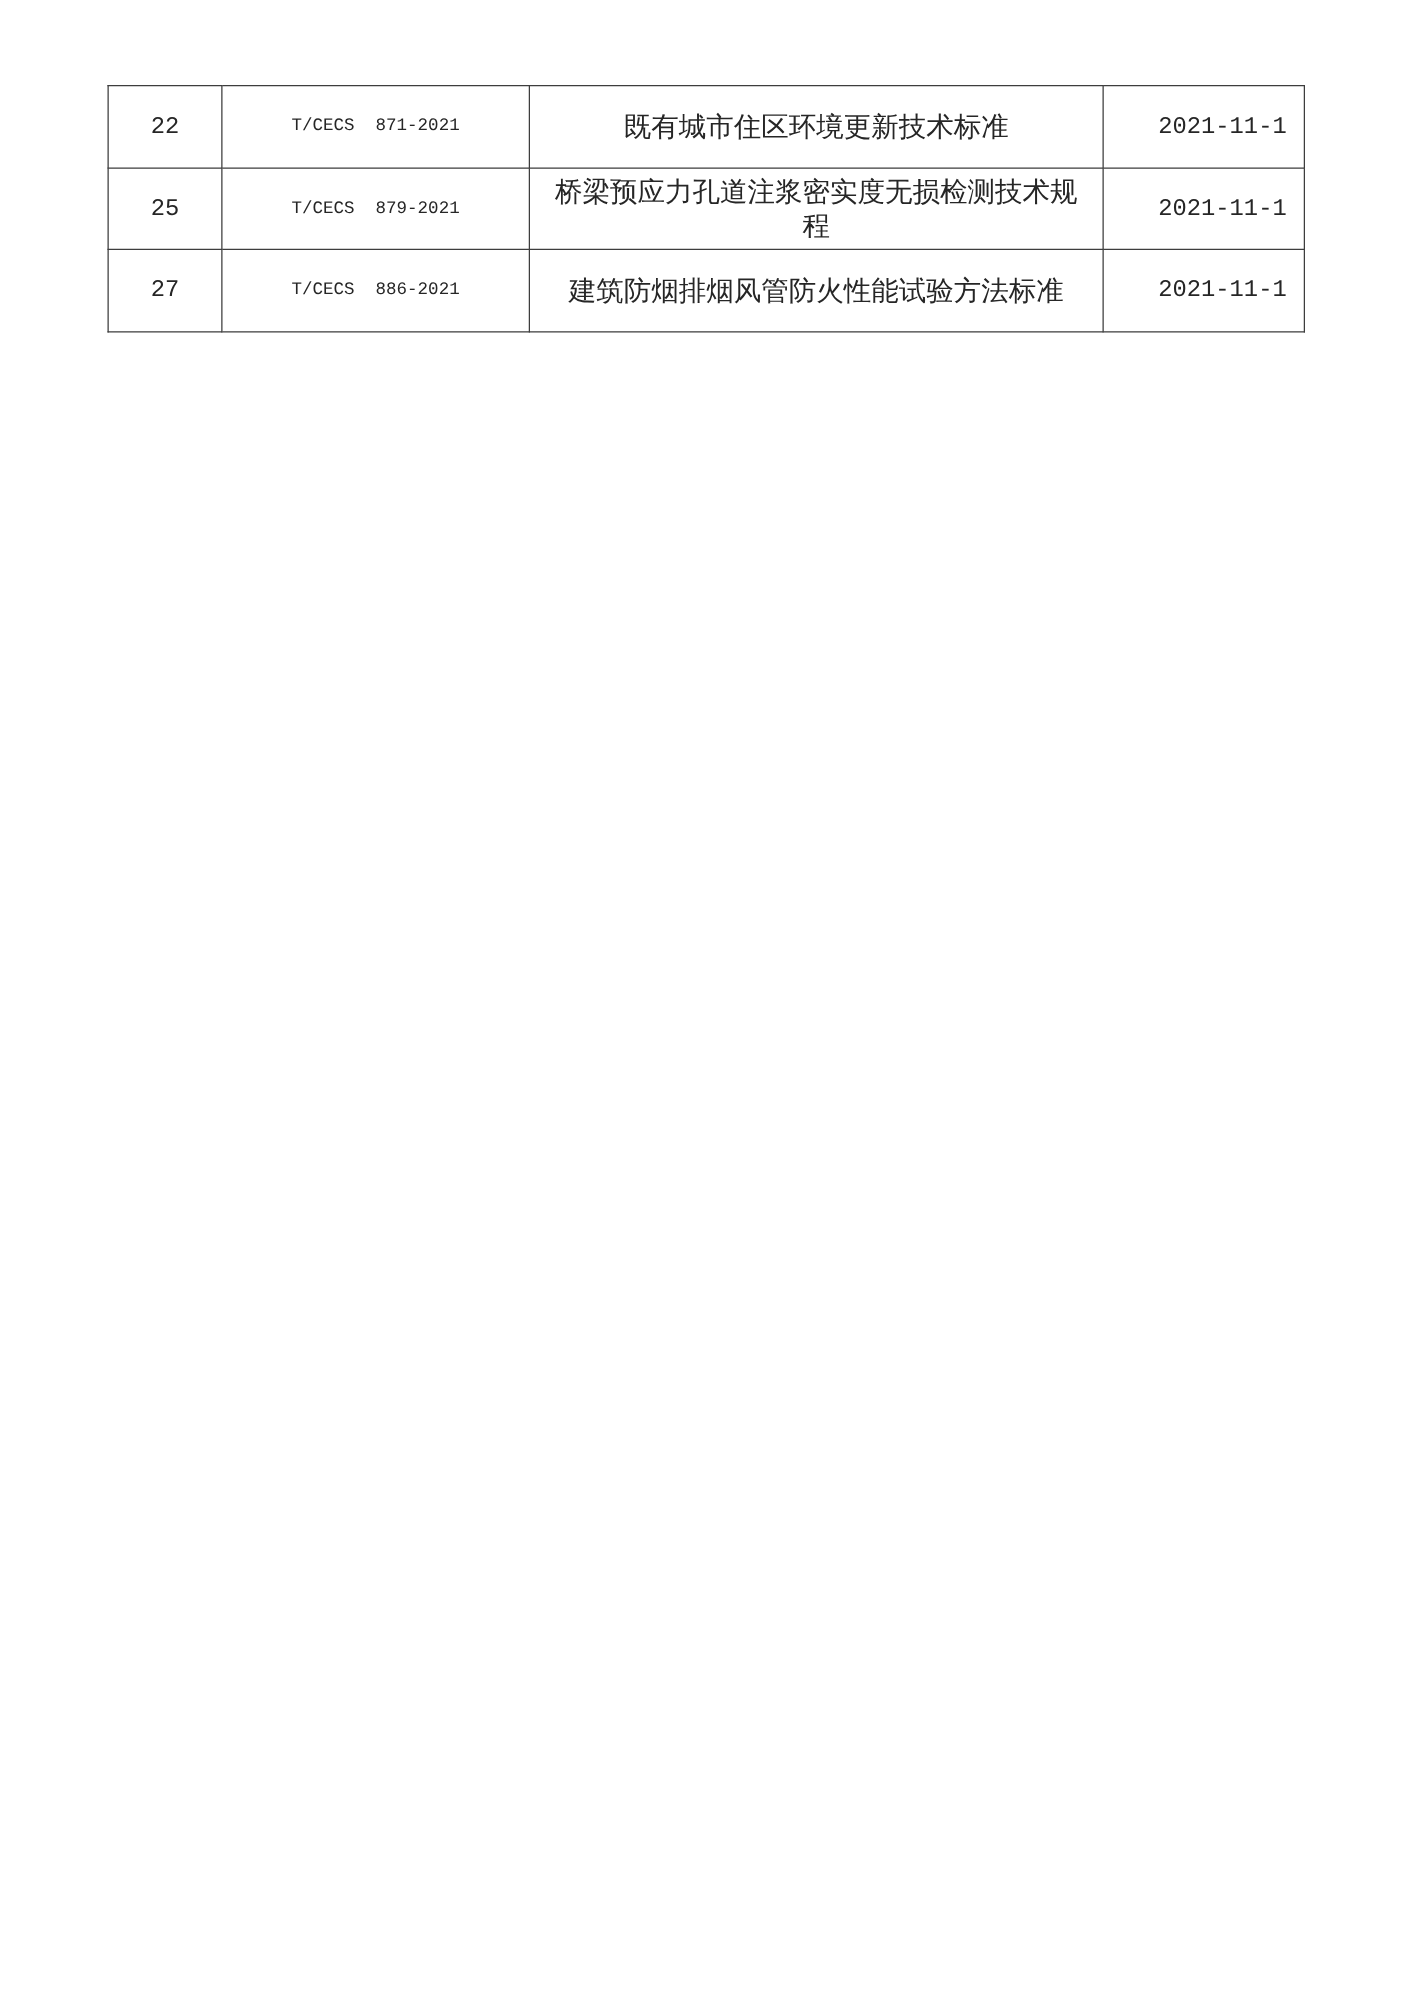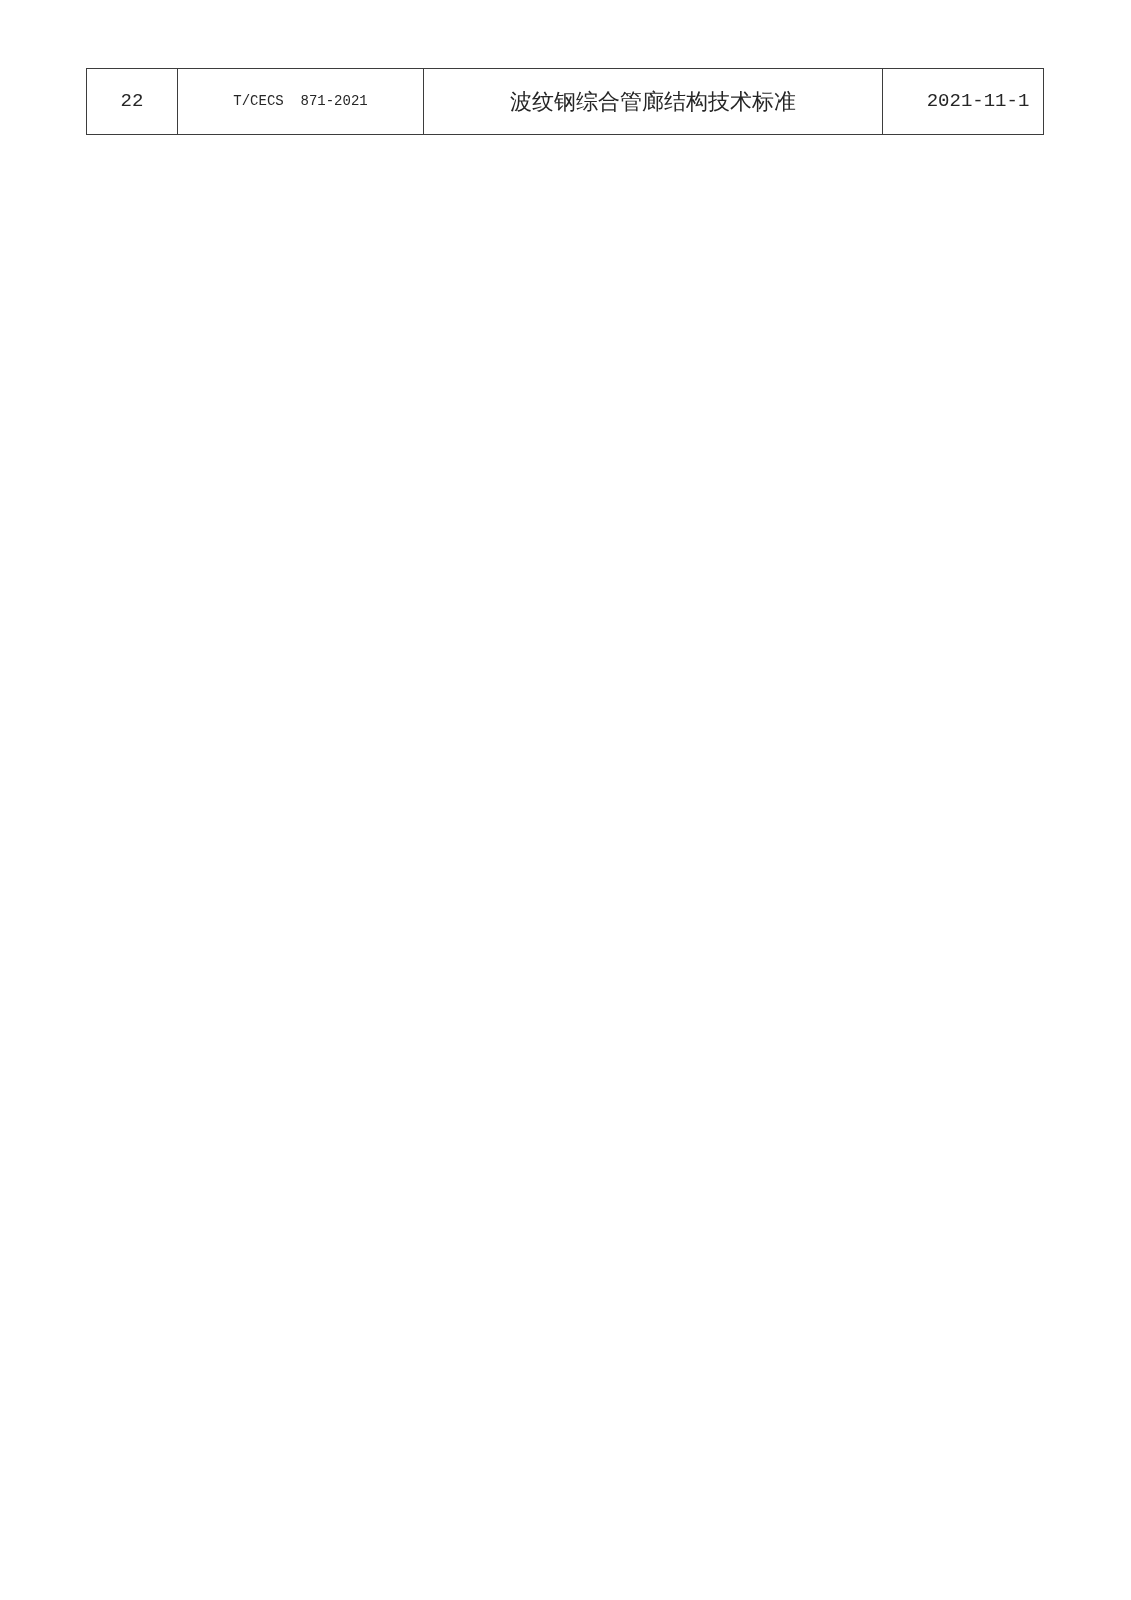--- a/index.html
+++ b/index.html
@@ -58,18 +58,30 @@
     <colgroup>
       <col style="width:91px">
       <col style="width:246px">
       <col style="width:459px">
       <col style="width:161px">
     </colgroup>
     <tbody>
       <tr>
         <td class="num">22</td>
         <td class="code">T/CECS  871-2021</td>
-        <td class="title">波纹钢综合管廊结构技术标准</td>
+        <td class="title">既有城市住区环境更新技术标准</td>
+        <td class="date">2021-11-1</td>
+      </tr>
+      <tr>
+        <td class="num">25</td>
+        <td class="code">T/CECS  879-2021</td>
+        <td class="title">桥梁预应力孔道注浆密实度无损检测技术规程</td>
+        <td class="date">2021-11-1</td>
+      </tr>
+      <tr>
+        <td class="num">27</td>
+        <td class="code">T/CECS  886-2021</td>
+        <td class="title">建筑防烟排烟风管防火性能试验方法标准</td>
         <td class="date">2021-11-1</td>
       </tr>
     </tbody>
   </table>
 </div>
 
 </body></html>

